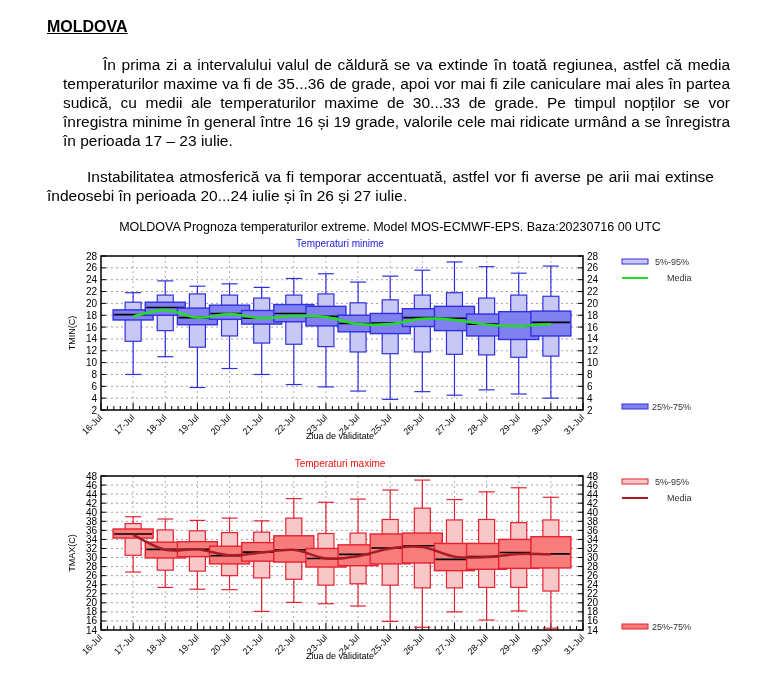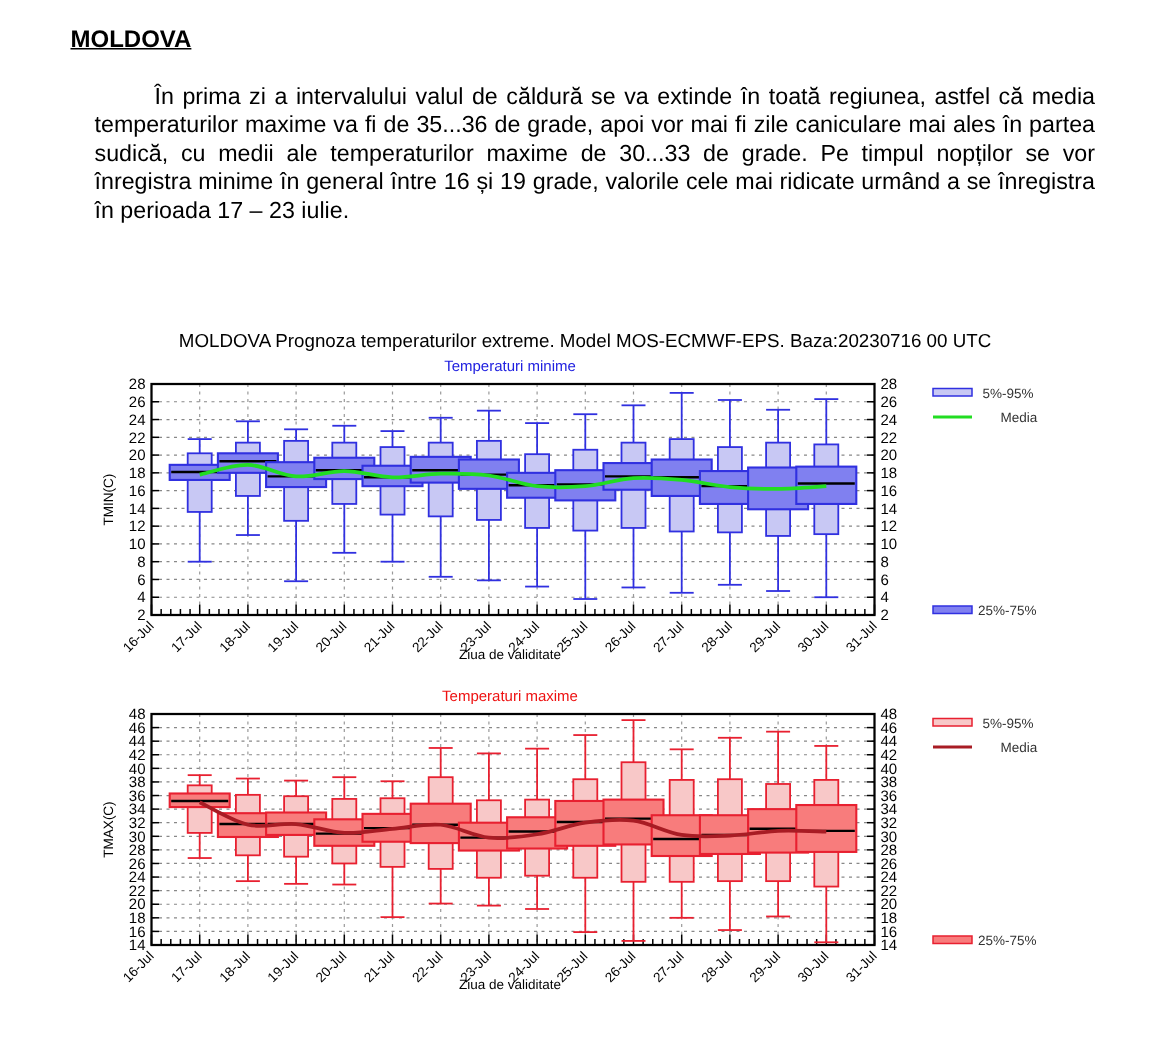--- a/index.html
+++ b/index.html
@@ -10,20 +10,21 @@
   .p2 { top:167px; }
   svg { position:absolute; left:0; top:0; }
   svg text { font-family:"Liberation Sans", sans-serif; }
 </style>
 </head>
 <body>
 
 <div class="page">
   <div class="title">MOLDOVA</div>
   <div class="para p1">În prima zi a intervalului valul de căldură se va extinde în toată regiunea, astfel că media temperaturilor maxime va fi de 35...36 de grade, apoi vor mai fi zile caniculare mai ales în partea sudică, cu medii ale temperaturilor maxime de 30...33 de grade. Pe timpul nopților se vor înregistra minime în general între 16 și 19 grade, valorile cele mai ridicate urmând a se înregistra în perioada 17 – 23 iulie.</div>
+  <div class="para p2">Instabilitatea atmosferică va fi temporar accentuată, astfel vor fi averse pe arii mai extinse îndeosebi în perioada 20...24 iulie și în 26 și 27 iulie.</div>
 
   <svg id="chart-svg" width="778" height="695" viewBox="0 0 778 695">
     <text id="fig-title" x="390" y="231" text-anchor="middle" font-size="12.5">MOLDOVA  Prognoza temperaturilor extreme.  Model MOS-ECMWF-EPS. Baza:20230716 00 UTC</text>
     <g id="plot0">
         <text x="340" y="247" text-anchor="middle" font-size="10" fill="#2020e0">Temperaturi minime</text>
         <line x1="101" x2="583" y1="398.15384615384613" y2="398.15384615384613" stroke="#888" stroke-width="0.8" stroke-dasharray="2,3"></line>
         <line x1="101" x2="583" y1="386.3076923076923" y2="386.3076923076923" stroke="#888" stroke-width="0.8" stroke-dasharray="2,3"></line>
         <line x1="101" x2="583" y1="374.46153846153845" y2="374.46153846153845" stroke="#888" stroke-width="0.8" stroke-dasharray="2,3"></line>
         <line x1="101" x2="583" y1="362.61538461538464" y2="362.61538461538464" stroke="#888" stroke-width="0.8" stroke-dasharray="2,3"></line>
         <line x1="101" x2="583" y1="350.7692307692308" y2="350.7692307692308" stroke="#888" stroke-width="0.8" stroke-dasharray="2,3"></line>

